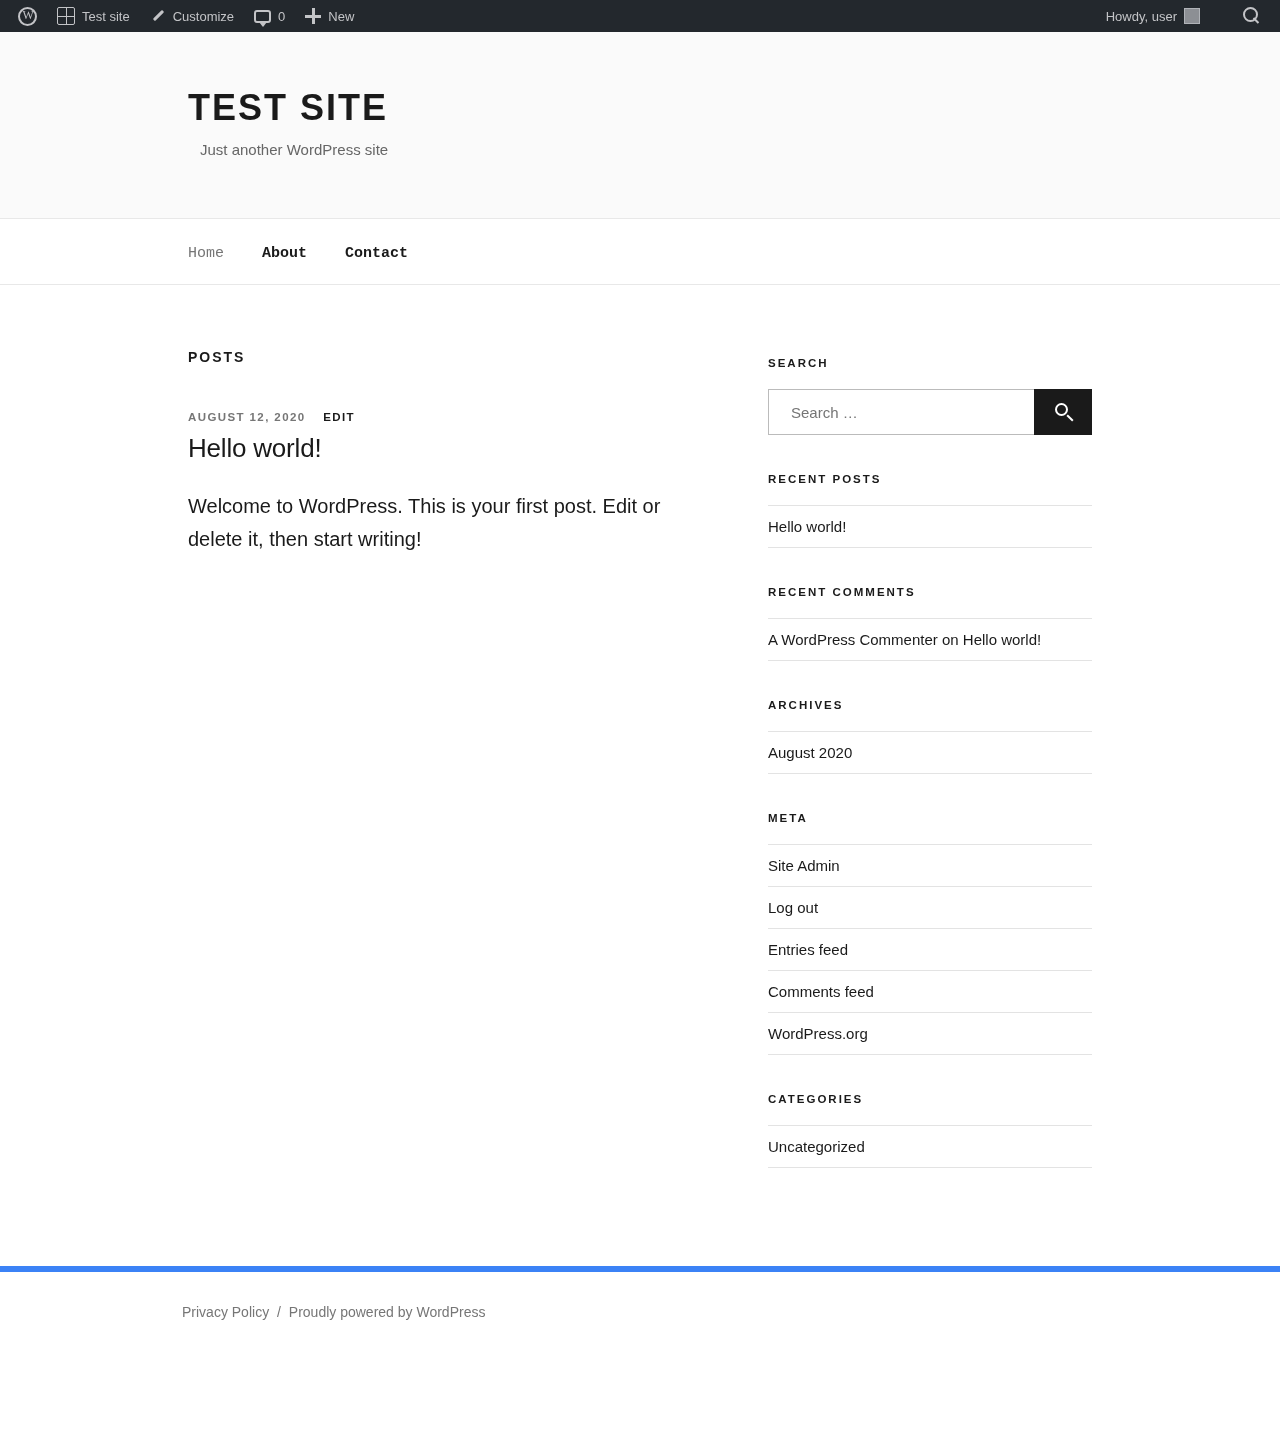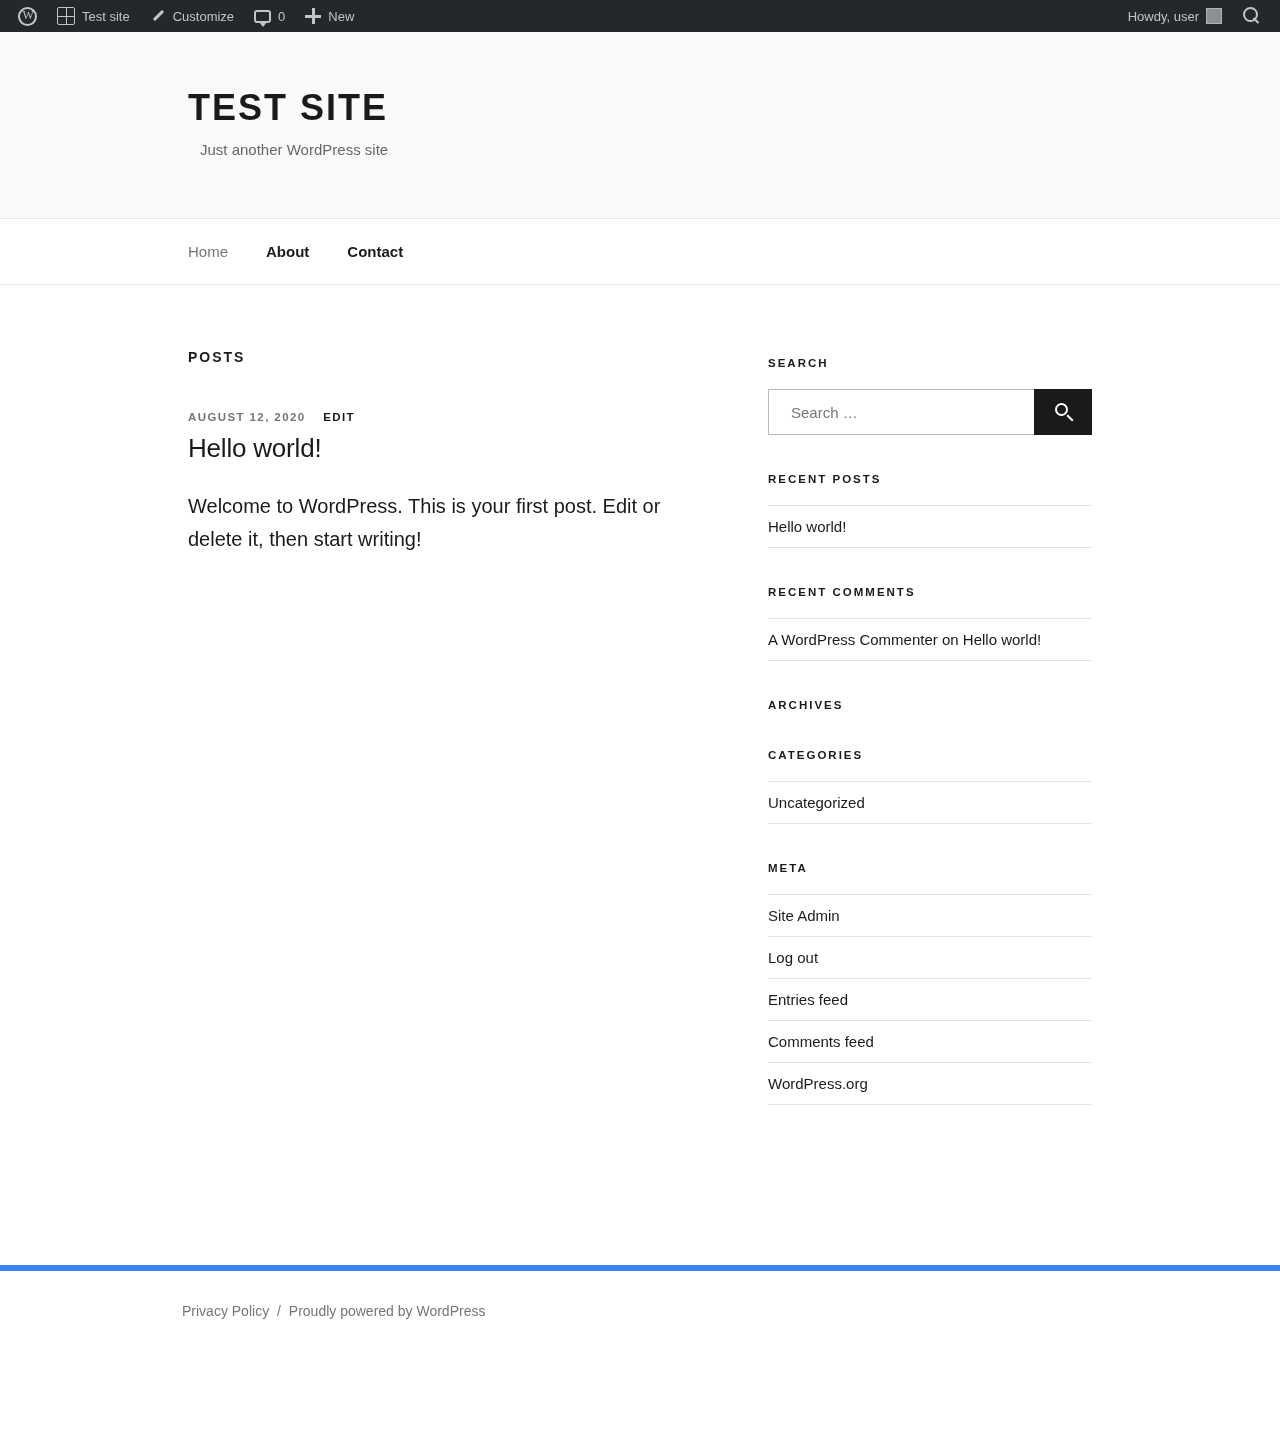--- a/index.html
+++ b/index.html
@@ -103,20 +103,21 @@
     position: absolute;
     background: #c3c4c7;
   }
   .plus-icon::before { width: 16px; height: 3px; top: 6.5px; left: 0; }
   .plus-icon::after { width: 3px; height: 16px; left: 6.5px; top: 0; }
   #adminbar .right {
     position: absolute;
     right: 8px;
     display: flex;
     align-items: center;
+    gap: 22px;
   }
   .avatar-sq {
     width: 16px; height: 16px;
     background: #8c8f94;
     display: inline-block;
     border: 1px solid #b0b3b8;
   }
   .ab-search {
     width: 20px; height: 20px;
     position: relative;
@@ -176,20 +177,21 @@
     display: flex;
     align-items: center;
     height: 66px;
   }
   #site-nav li { margin-right: 38px; }
   #site-nav a {
     text-decoration: none;
     font-size: 15px;
     color: #1a1a1a;
     font-weight: bold;
+    font-family: Liberation Mono, monospace;
   }
   #site-nav a.current { color: #767676; font-weight: normal; }
 
   
   #main-wrap {
     padding-top: 64px;
     padding-bottom: 60px;
     min-height: 980px;
   }
   #columns {
@@ -414,48 +416,53 @@
           <li>
             <a href="#">A WordPress Commenter</a>
             <span>on</span>
             <a href="#">Hello world!</a>
           </li>
         </ul>
       </section>
 
       <section class="widget">
         <h3 class="widget-title">ARCHIVES</h3>
+        <ul>
+          <li>
+            <a href="#">August 2020</a>
+          </li>
+        </ul>
+      </section>
+
+      <section class="widget">
+        <h3 class="widget-title">META</h3>
+        <ul>
+          <li>
+            <a href="#">Site Admin</a>
+          </li>
+          <li>
+            <a href="#">Log out</a>
+          </li>
+          <li>
+            <a href="#">Entries feed</a>
+          </li>
+          <li>
+            <a href="#">Comments feed</a>
+          </li>
+          <li>
+            <a href="#">WordPress.org</a>
+          </li>
+        </ul>
       </section>
 
       <section class="widget">
         <h3 class="widget-title">CATEGORIES</h3>
         <ul>
           <li>
             <a href="#">Uncategorized</a>
-          </li>
-        </ul>
-      </section>
-
-      <section class="widget">
-        <h3 class="widget-title">META</h3>
-        <ul>
-          <li>
-            <a href="#">Site Admin</a>
-          </li>
-          <li>
-            <a href="#">Log out</a>
-          </li>
-          <li>
-            <a href="#">Entries feed</a>
-          </li>
-          <li>
-            <a href="#">Comments feed</a>
-          </li>
-          <li>
-            <a href="#">WordPress.org</a>
           </li>
         </ul>
       </section>
 
     </aside>
   </div>
 </div>
 
 <footer id="site-footer">
   <div id="footer-inner">

